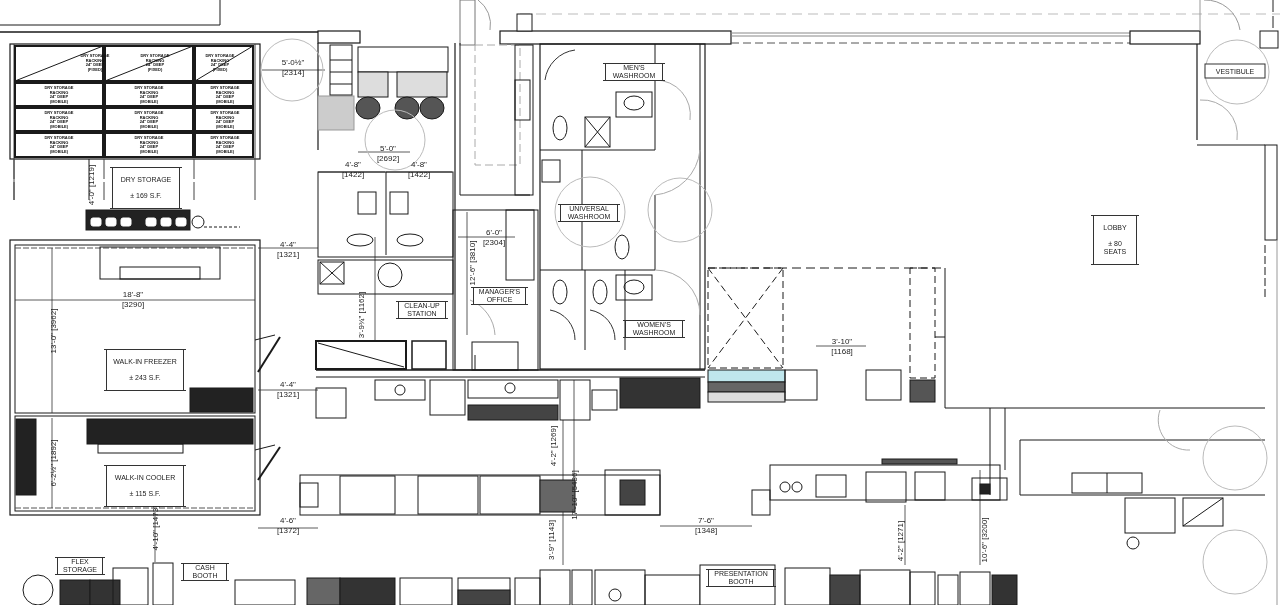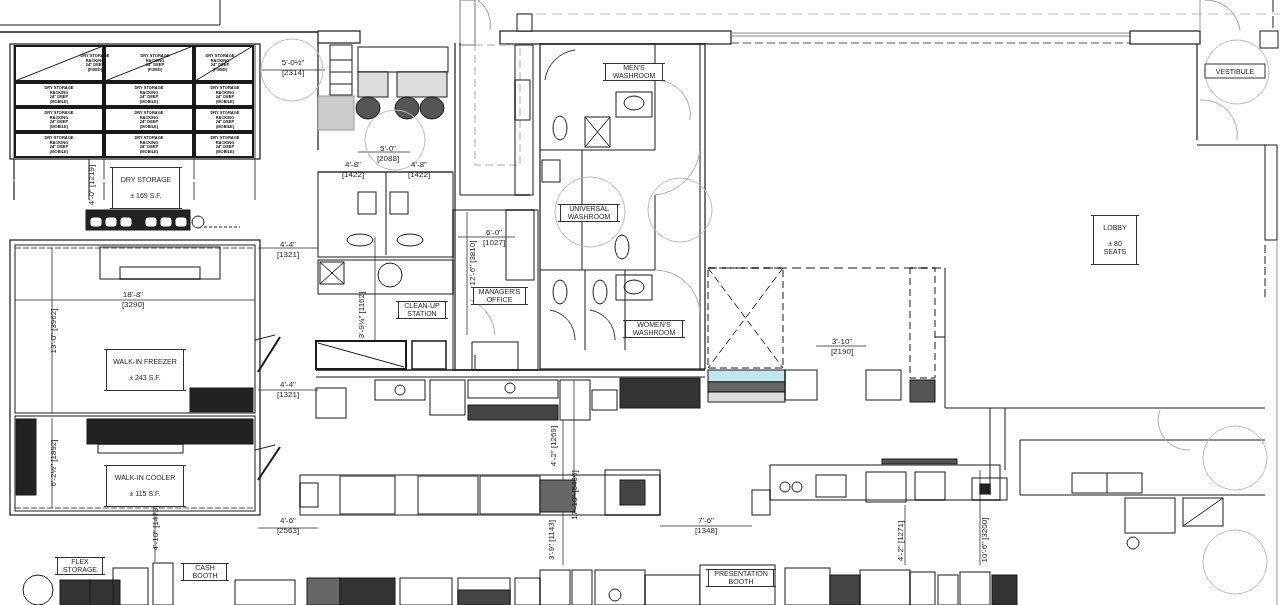--- a/index.html
+++ b/index.html
@@ -387,21 +387,21 @@
 BOOTH</div>
 <div class="lbl tag" style="left:708px;top:569px;width:58px;">PRESENTATION
 BOOTH</div>
 
 <div class="dim" style="left:270px;top:58px;width:46px;">
     <div>5'-0½"</div>
     <div>[2314]</div>
   </div>
 <div class="dim" style="left:370px;top:144px;width:36px;">
     <div>5'-0"</div>
-    <div>[2088]</div>
+    <div>[2692]</div>
   </div>
 <div class="dim" style="left:336px;top:160px;width:34px;">
     <div>4'-8"</div>
     <div>[1422]</div>
   </div>
 <div class="dim" style="left:402px;top:160px;width:34px;">
     <div>4'-8"</div>
     <div>[1422]</div>
   </div>
 <div class="dim v" style="left:70px;top:180px;width:44px;"><span>4'-0"</span> <span>[1219]</span></div>
@@ -414,34 +414,34 @@
     <div>[1321]</div>
   </div>
 <div class="dim" style="left:110px;top:290px;width:46px;">
     <div>18'-8"</div>
     <div>[3290]</div>
   </div>
 <div class="dim v" style="left:24px;top:326px;width:60px;"><span>13'-0"</span> <span>[3962]</span></div>
 <div class="dim v" style="left:22px;top:458px;width:64px;"><span>6'-2½"</span> <span>[1892]</span></div>
 <div class="dim" style="left:476px;top:228px;width:36px;">
     <div>6'-0"</div>
-    <div>[1027]</div>
+    <div>[2304]</div>
   </div>
 <div class="dim v" style="left:442px;top:258px;width:62px;"><span>12'-6"</span> <span>[3810]</span></div>
 <div class="dim v" style="left:330px;top:310px;width:64px;"><span>3'-9¾"</span> <span>[1162]</span></div>
 <div class="dim" style="left:822px;top:337px;width:40px;">
     <div>3'-10"</div>
-    <div>[2190]</div>
+    <div>[1168]</div>
   </div>
 <div class="dim v" style="left:522px;top:441px;width:64px;"><span>4'-2"</span> <span>[1269]</span></div>
 <div class="dim v" style="left:540px;top:490px;width:70px;"><span>17'-10"</span> <span>[5436]</span></div>
 <div class="dim v" style="left:520px;top:535px;width:64px;"><span>3'-9"</span> <span>[1143]</span></div>
 <div class="dim" style="left:268px;top:516px;width:40px;">
     <div>4'-6"</div>
-    <div>[2563]</div>
+    <div>[1372]</div>
   </div>
 <div class="dim v" style="left:122px;top:523px;width:68px;"><span>4'-10"</span> <span>[1473]</span></div>
 <div class="dim" style="left:686px;top:516px;width:40px;">
     <div>7'-6"</div>
     <div>[1348]</div>
   </div>
 <div class="dim v" style="left:866px;top:536px;width:70px;"><span>4'-2"</span> <span>[1271]</span></div>
 <div class="dim v" style="left:950px;top:535px;width:70px;"><span>10'-6"</span> <span>[3200]</span></div>
 
 </body></html>

